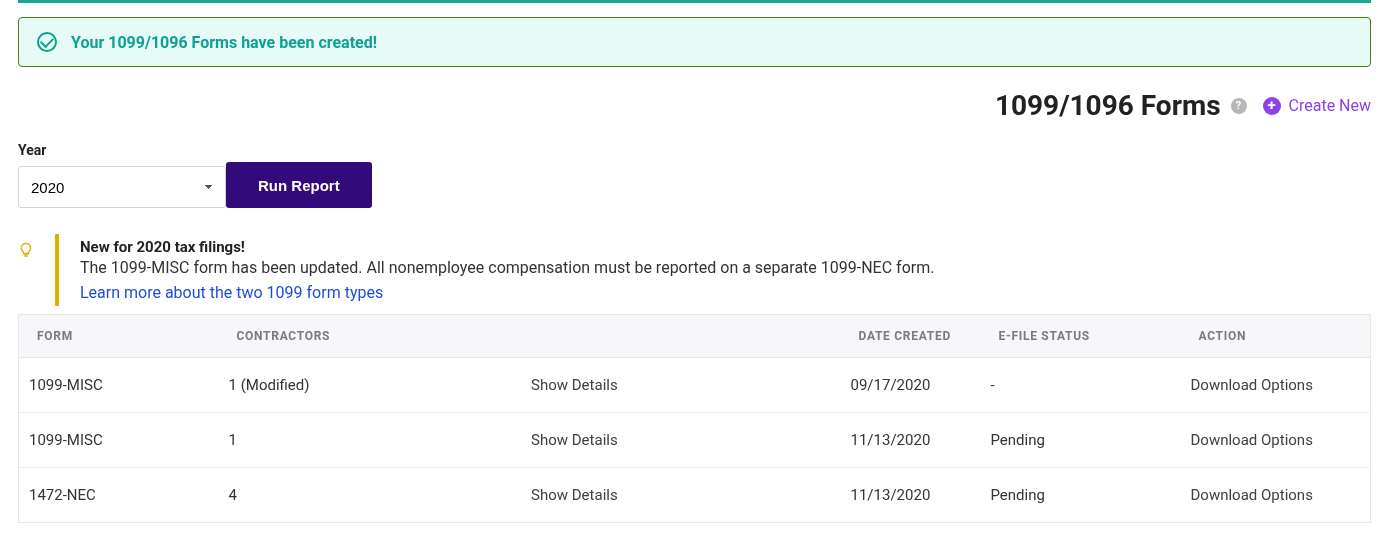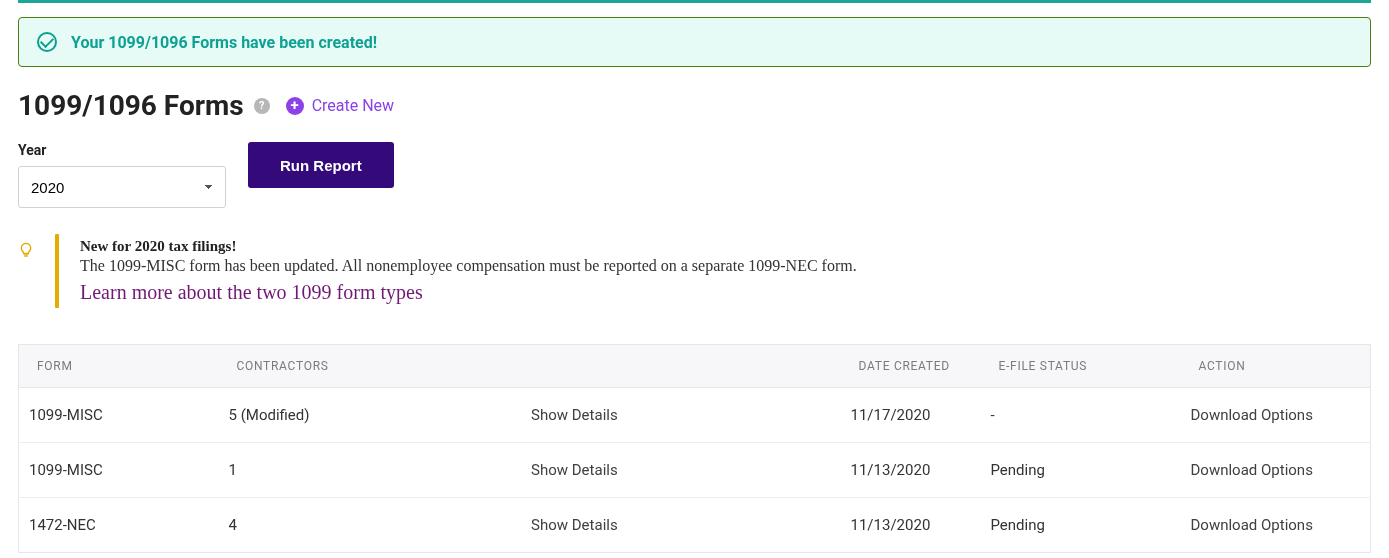--- a/index.html
+++ b/index.html
@@ -47,20 +47,21 @@
     font-weight: 700;
     font-size: 16px;
   }
 
   
   .heading-row {
     display: flex;
     align-items: center;
     gap: 16px;
     margin-bottom: 20px;
+    justify-content: flex-end;
   }
   .heading-row h1 {
     font-size: 28px;
     font-weight: 700;
     color: #222;
     display: flex;
     align-items: center;
     gap: 10px;
   }
   .help-dot {
@@ -93,21 +94,21 @@
     align-items: center;
     justify-content: center;
     font-size: 15px;
     line-height: 1;
     font-weight: 700;
   }
 
   
   .controls {
     display: flex;
-    gap: 22px;
+    align-items: flex-end;
     margin-bottom: 26px;
   }
   .year-group { display: flex; flex-direction: column; gap: 8px; }
   .year-label { font-weight: 700; font-size: 14px; color: #222; }
   .year-select {
     width: 208px;
     height: 42px;
     border: 1px solid #d2d2d6;
     border-radius: 3px;
     padding: 0 24px 0 12px;
@@ -131,53 +132,52 @@
     border: none;
     border-radius: 3px;
     cursor: pointer;
   }
 
   
   .callout {
     display: flex;
     gap: 21px;
     align-items: flex-start;
-    margin-bottom: 36px;
-    font-family: Liberation Serif, serif;
+    margin-bottom: 8px;
   }
   .bulb {
     width: 16px; height: 16px;
     color: #e2ac00;
     position: relative;
     margin-top: 8px;
   }
   .bulb svg { width: 16px; height: 16px; display:block; }
   .callout-bar {
     width: 4px;
     background: #e2ac00;
     align-self: stretch;
     min-height: 64px;
     border-radius: 1px;
   }
   .callout-body { padding: 4px 0; }
   .callout-title { font-weight: 700; font-size: 15px; color: #222; margin-bottom: 2px; }
   .callout-text { font-size: 16px; color: #333; margin-bottom: 6px; }
-  .callout-link { color: #701a75; font-size: 20px; text-decoration: none; cursor: pointer; }
+  .callout-link { color: #1d4ed8; font-size: 16px; text-decoration: none; cursor: pointer; }
 
   
   .tbl {
     width: 100%;
     border: 1px solid #e5e5ea;
     border-collapse: collapse;
     font-size: 15px;
   }
   .tbl thead th {
     background: #f7f7f9;
     color: #7a7a80;
-    font-weight: 400;
+    font-weight: 700;
     font-size: 12px;
     letter-spacing: 0.06em;
     text-align: left;
     padding: 14px 18px;
     border-bottom: 1px solid #e5e5ea;
     text-transform: uppercase;
   }
   .tbl tbody td {
     padding: 18px 10px;
     border-bottom: 1px solid #edecef;
@@ -246,23 +246,23 @@
       <th class="col-form">Form</th>
       <th class="col-contractors" colspan="2">Contractors</th>
       <th class="col-date">Date Created</th>
       <th class="col-status">E-File Status</th>
       <th class="col-action">Action</th>
     </tr>
   </thead>
   <tbody>
     <tr>
       <td>1099-MISC</td>
-      <td>5 (Modified)</td>
+      <td>1 (Modified)</td>
       <td class="details-cell"><span class="link">Show Details</span></td>
-      <td>11/17/2020</td>
+      <td>09/17/2020</td>
       <td>-</td>
       <td><span class="link">Download Options</span></td>
     </tr>
     <tr>
       <td>1099-MISC</td>
       <td>1</td>
       <td class="details-cell"><span class="link">Show Details</span></td>
       <td>11/13/2020</td>
       <td>Pending</td>
       <td><span class="link">Download Options</span></td>

